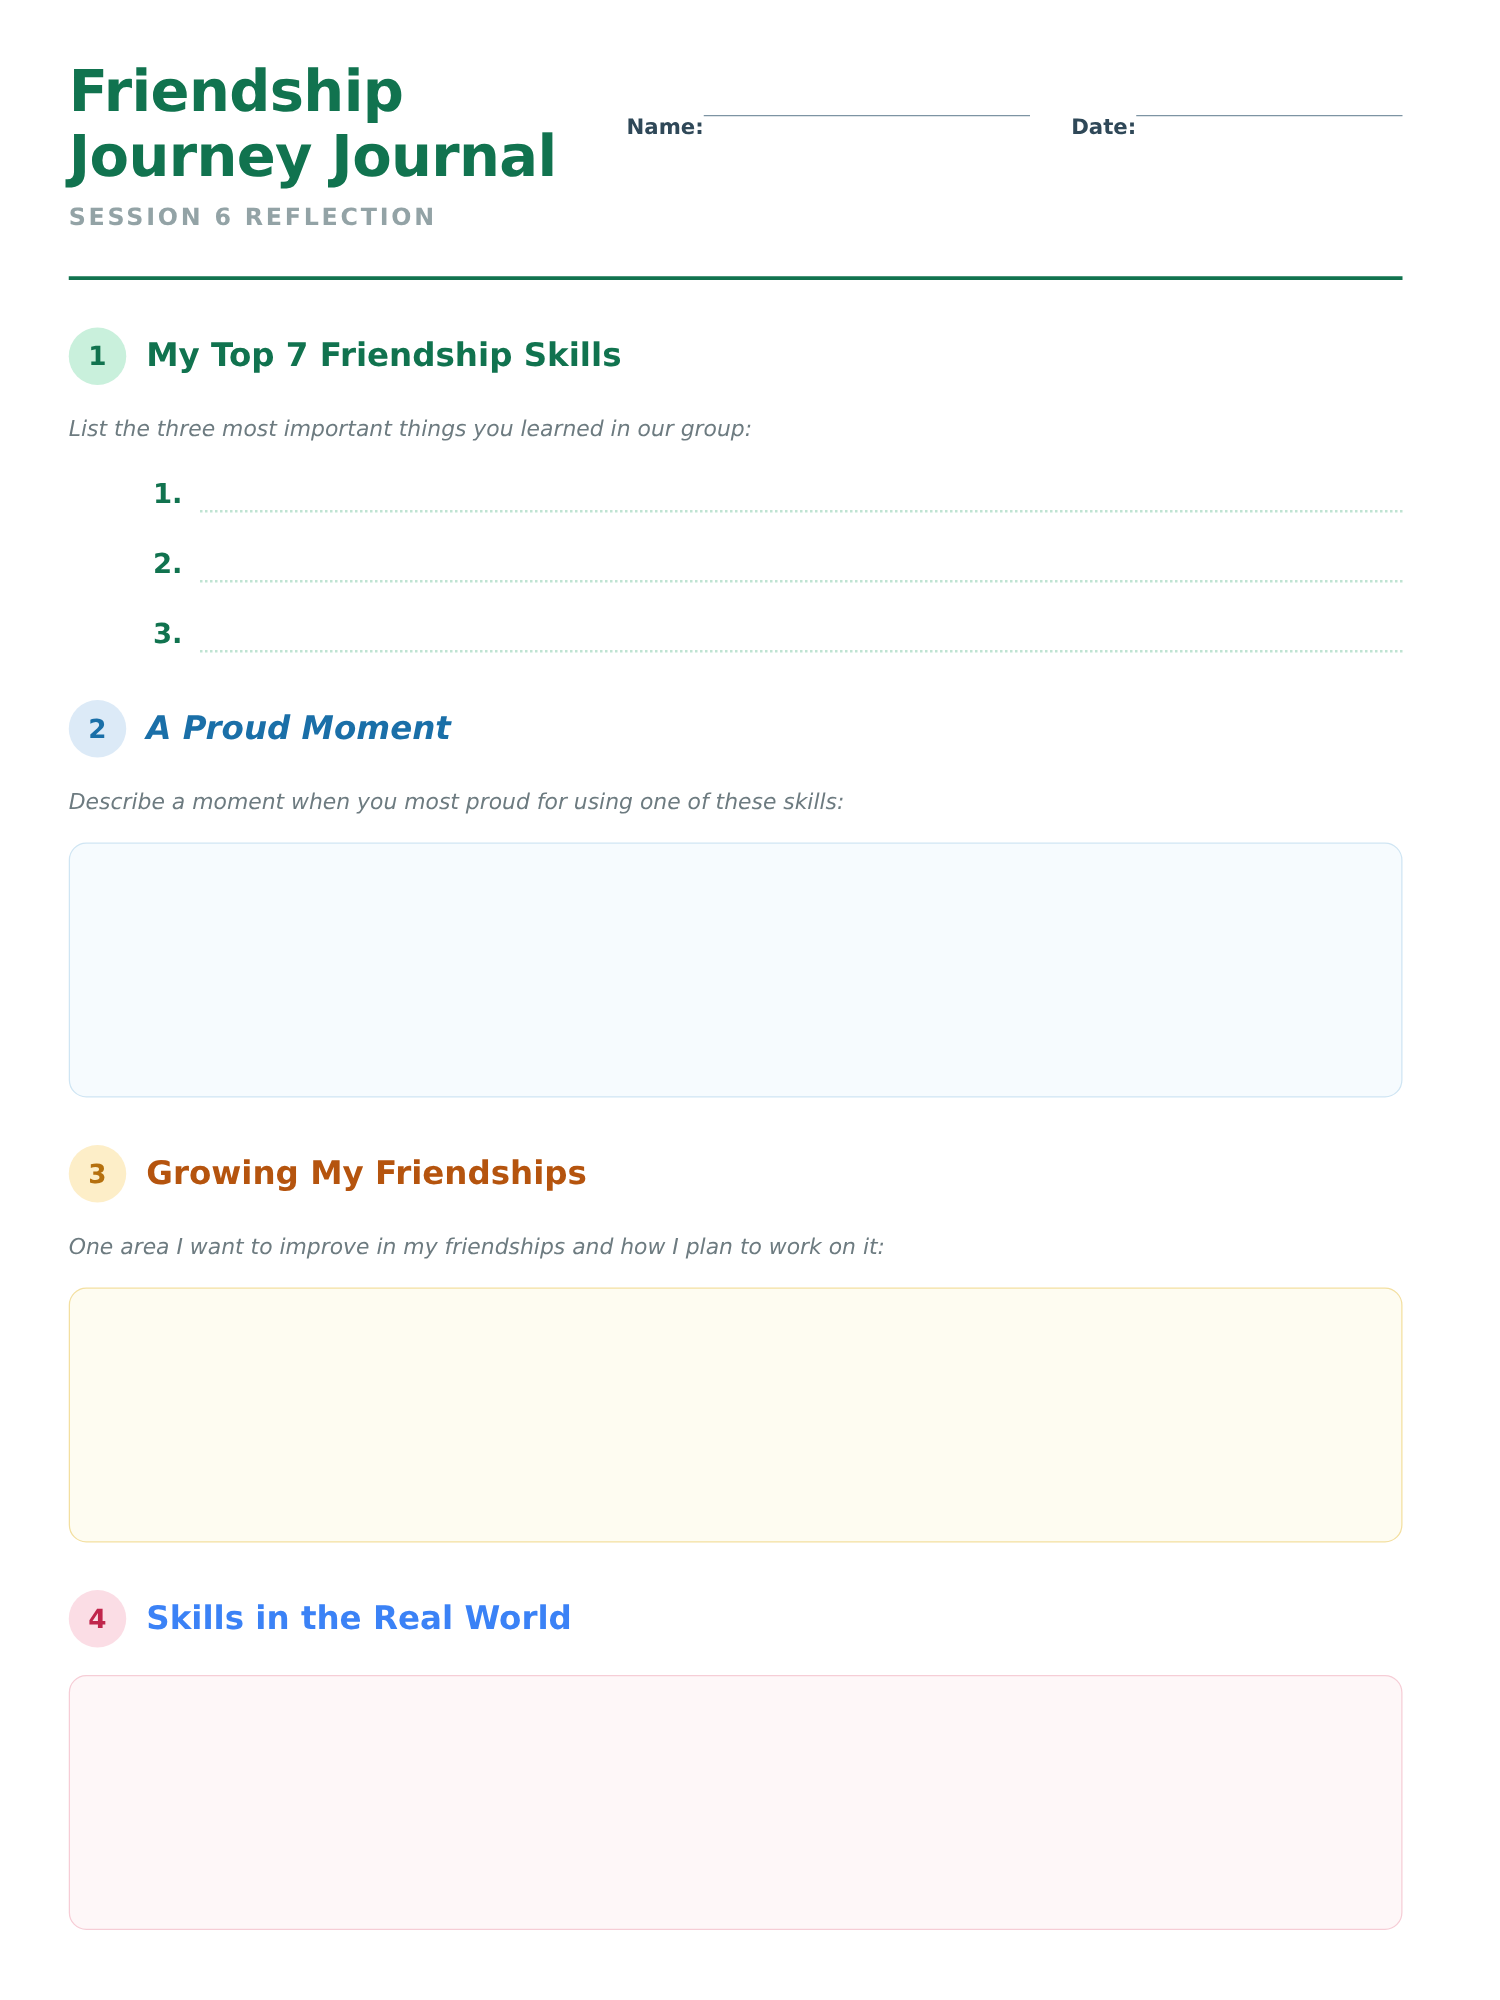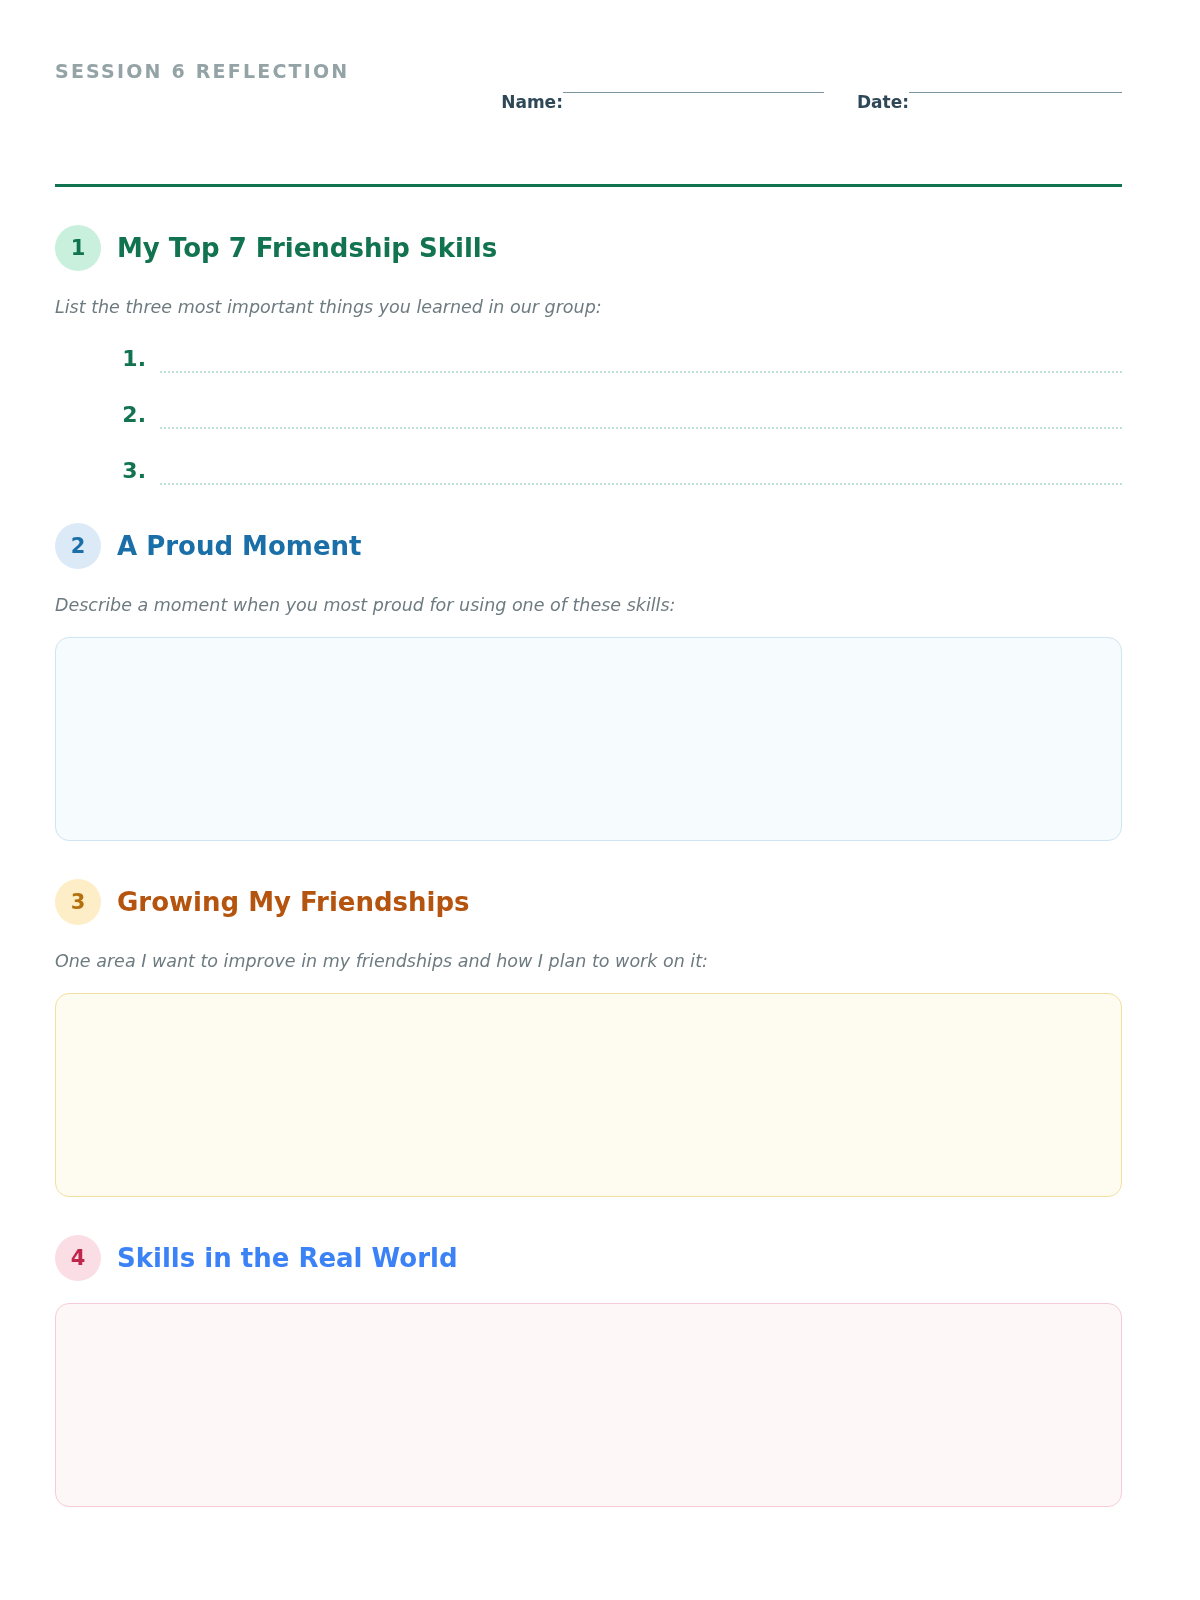--- a/index.html
+++ b/index.html
@@ -98,21 +98,21 @@
   .badge-1 { background: #c9f0dc; color: #11734f; }
   .badge-2 { background: #dceaf7; color: #1a6fa8; }
   .badge-3 { background: #fdeec8; color: #b5700e; }
   .badge-4 { background: #fbdde5; color: #c0264c; }
 
   .section-title {
     font-size: 26px;
     font-weight: bold;
   }
   .t1 { color: #11734f; }
-  .t2 { color: #1a6fa8; }
+  .t2 { color: #1a6fa8; font-style: italic; }
   .t3 { color: #b5540e; text-align: center; }
   .t4 { color: #3b82f6; }
 
   .prompt {
     margin-top: 26px;
     font-size: 17.5px;
     font-style: italic;
     color: #6d7b80;
   }
 
@@ -162,20 +162,21 @@
     border: 1.5px solid #f6cdd6;
   }
 </style>
 </head>
 <body>
 
 <div class="page">
 
   <div class="header">
     <div class="title-block">
+      <h1 class="doc-title">Friendship Journey Journal</h1>
       <div class="doc-subtitle">SESSION 6 REFLECTION</div>
     </div>
 
     <div class="meta-fields">
       <div class="meta-field">
         <div class="meta-label">Name:</div>
         <div class="meta-line name"></div>
       </div>
       <div class="meta-field">
         <div class="meta-label">Date:</div>

